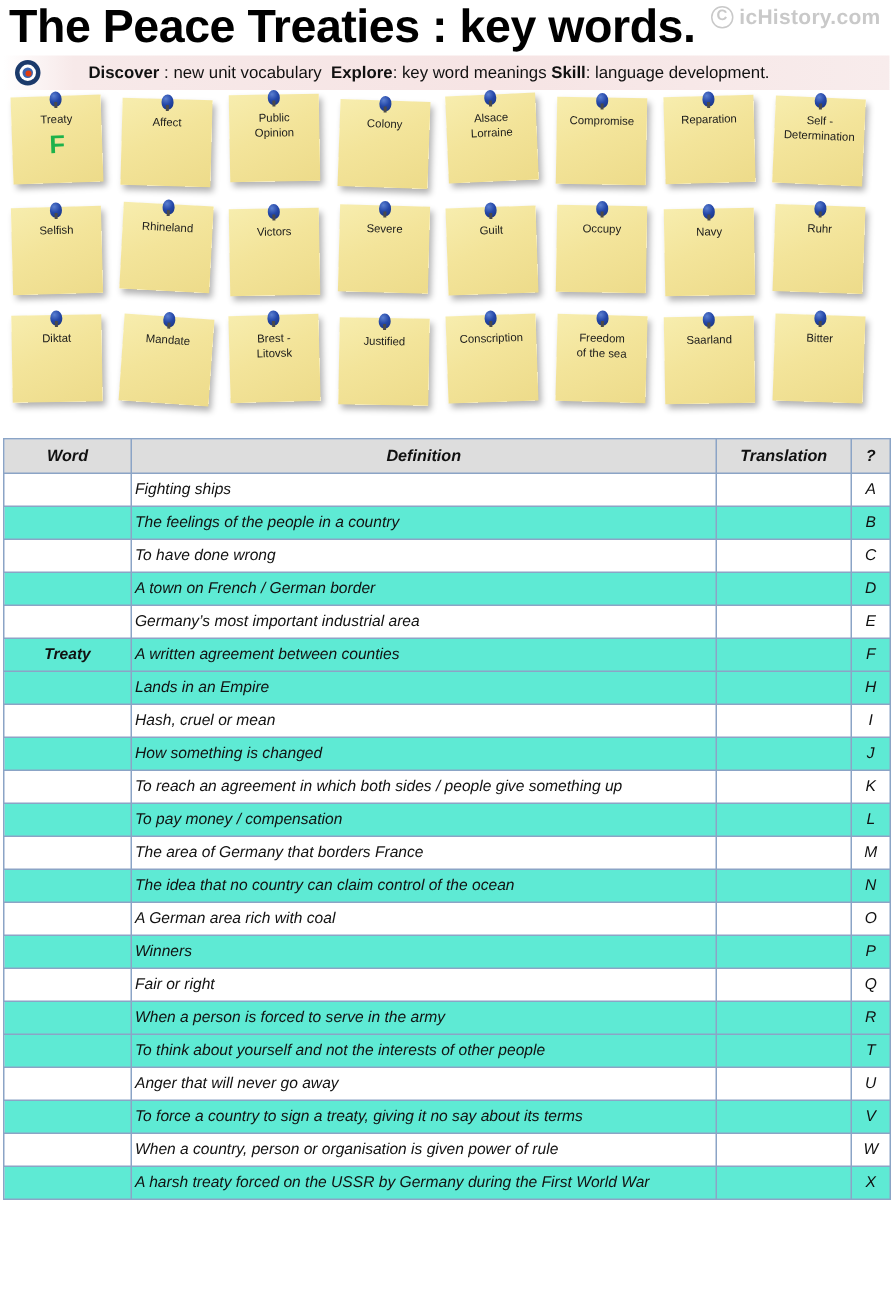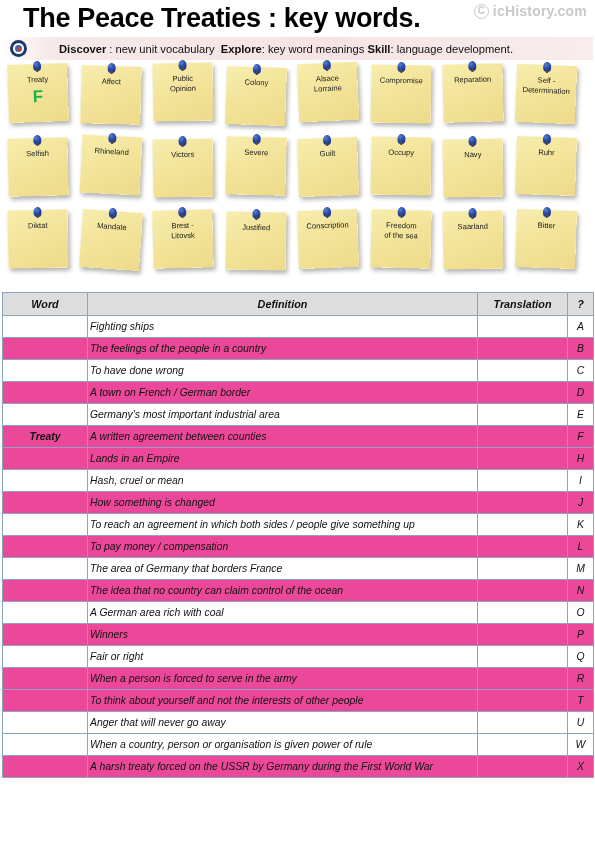--- a/index.html
+++ b/index.html
@@ -11,27 +11,26 @@
   }
   .page { position: relative; width: 595px; height: 861px; }
 
   
   .header {
     position: relative;
     height: 36px;
     padding: 2px 0 0 6px;
   }
   .title {
-    font-size: 27px;
+    font-size: 31px;
     font-weight: bold;
     letter-spacing: -0.3px;
     color: #000;
     line-height: 32px;
     white-space: nowrap;
-    margin-left: 17px;
   }
   .logo {
     position: absolute;
     right: 8px; top: 3px;
     display: flex;
     align-items: center;
     gap: 4px;
     color: #c9c9c9;
     font-weight: bold;
     font-size: 14px;
@@ -164,21 +163,21 @@
   col.c-word  { width: 85px; }
   col.c-def   { width: 390px; }
   col.c-trans { width: 90px; }
   col.c-key   { width: 26px; }
 
   td.word { text-align: center; font-weight: bold; font-size: 10.4px; }
   td.def  { text-align: left; }
   td.trans{ }
   td.key  { text-align: center; font-size: 9.6px; color: #222; }
 
-  tr.alt td { background: #ec4899; }
+  tr.alt td { background: #5eead4; }
   tr.plain td { background: #ffffff; }
 </style>
 </head>
 <body>
 
 <div class="page">
 
   <div class="header">
     <div class="title">The Peace Treaties : key words.</div>
     <div class="logo">
@@ -435,20 +434,26 @@
             <td class="def">To think about yourself and not the interests of other people</td>
             <td class="trans"></td>
             <td class="key">T</td>
           </tr>
           <tr class="plain">
             <td class="word"></td>
             <td class="def">Anger that will never go away</td>
             <td class="trans"></td>
             <td class="key">U</td>
           </tr>
+          <tr class="alt">
+            <td class="word"></td>
+            <td class="def">To force a country to sign a treaty, giving it no say about its terms</td>
+            <td class="trans"></td>
+            <td class="key">V</td>
+          </tr>
           <tr class="plain">
             <td class="word"></td>
             <td class="def">When a country, person or organisation is given power of rule</td>
             <td class="trans"></td>
             <td class="key">W</td>
           </tr>
           <tr class="alt">
             <td class="word"></td>
             <td class="def">A harsh treaty forced on the USSR by Germany  during the First World War</td>
             <td class="trans"></td>

